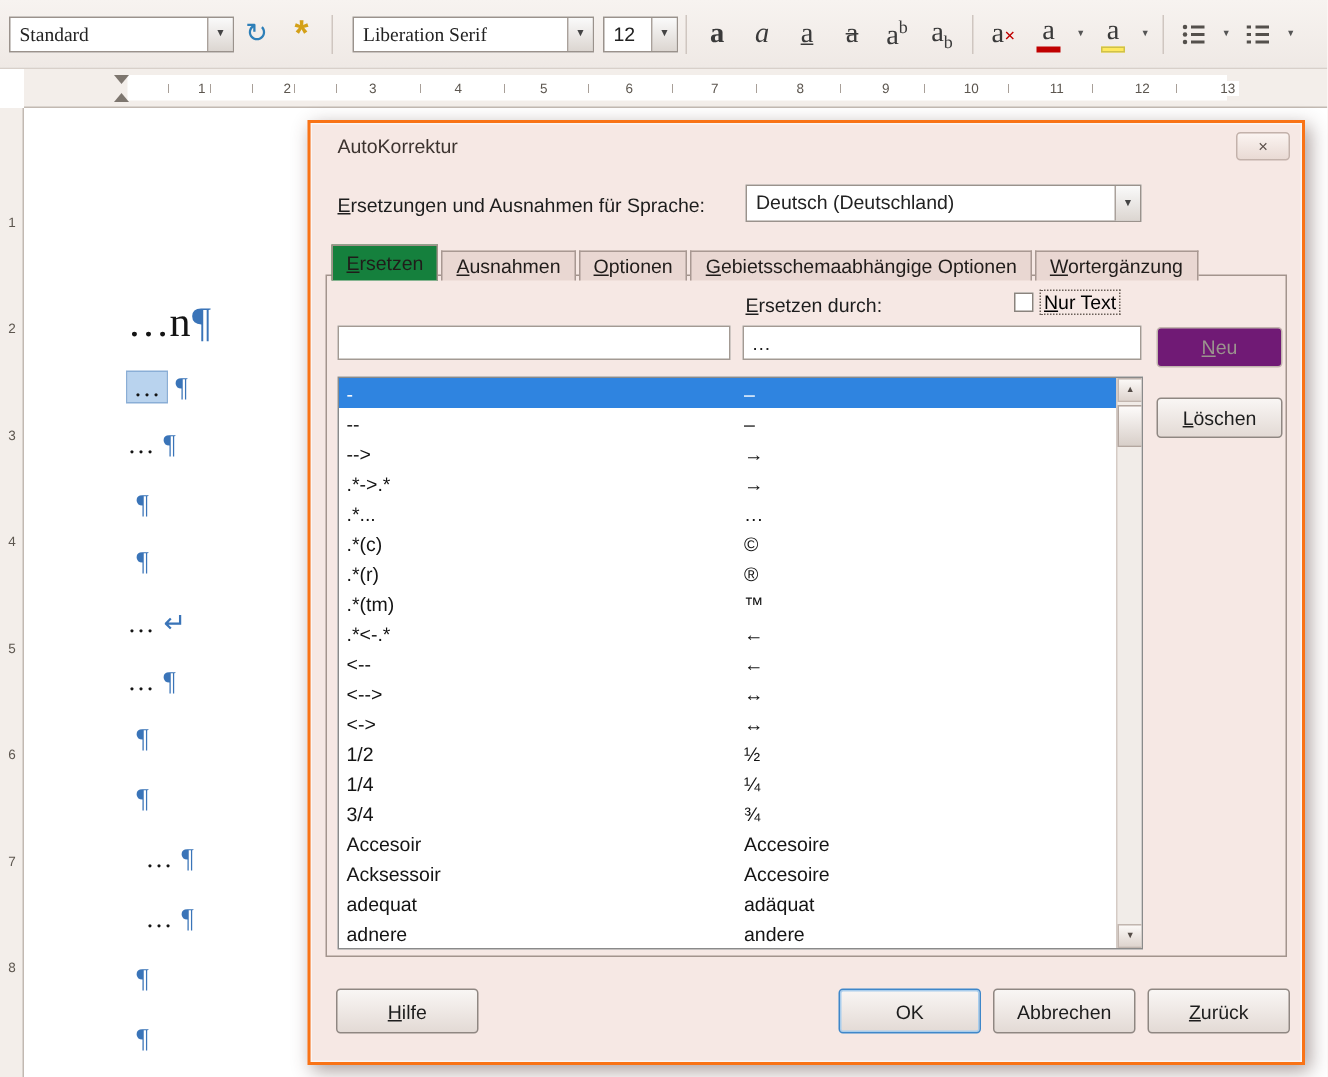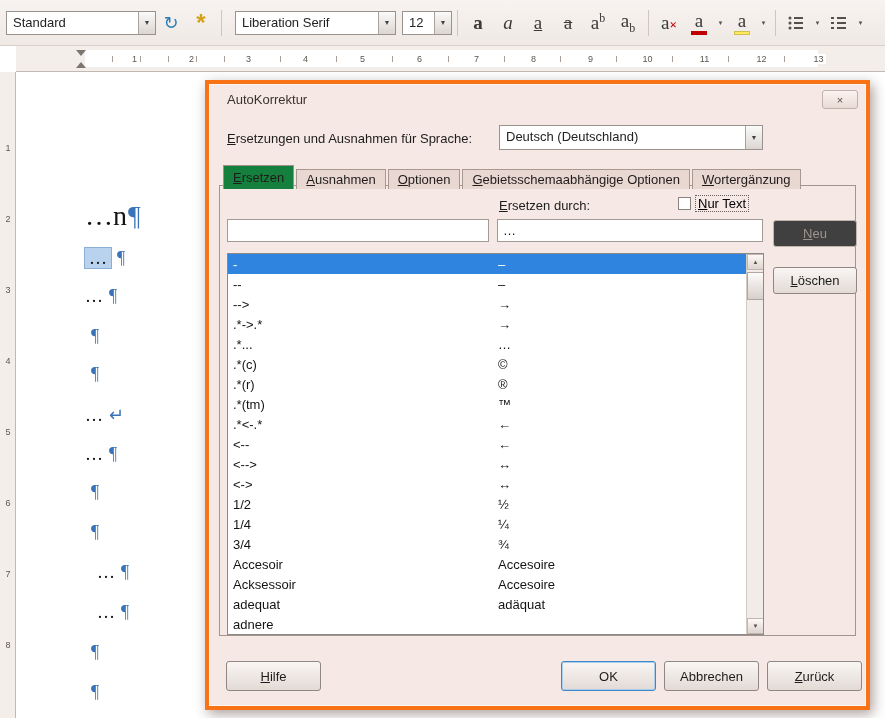--- a/index.html
+++ b/index.html
@@ -11,21 +11,21 @@
   .toolbar { position:absolute; left:0; top:0; right:0; height:46px;
     background:linear-gradient(#f7f3f0,#efe9e5); border-bottom:1px solid #d8d0ca;
     display:flex; align-items:center; padding-left:6px; }
   .combo { display:flex; align-items:stretch; height:24px; border:1px solid #9a928c; background:#fff; }
   .combo .cval { padding:3px 6px 0 6px; font-size:13px; color:#222; white-space:nowrap; overflow:hidden; }
   .combo .cbtn { width:17px; border-left:1px solid #aaa19b; background:linear-gradient(#fafafa,#dcd6d1);
     display:flex; align-items:center; justify-content:center; font-size:7px; color:#444; }
   .style-combo { width:150px; }
   .font-combo  { width:161px; margin-left:8px; }
   .size-combo  { width:50px;  margin-left:6px; }
-  .style-combo .cval, .font-combo .cval { flex:1; }
+  .style-combo .cval, .font-combo .cval { flex:1;font-family:Liberation Serif, serif; }
   .size-combo .cval { flex:1; }
   .tbtn { width:30px; height:30px; border:none; background:transparent; display:flex;
     align-items:center; justify-content:center; cursor:default; }
   .sep { width:1px; height:26px; background:#cfc6c0; margin:0 5px; }
   .glyph { font-family:"Liberation Serif", serif; font-size:19px; color:#3a3a3a; line-height:1; }
   .g-bold { font-weight:bold; }
   .g-italic { font-style:italic; }
   .g-under { text-decoration:underline; }
   .g-strike { text-decoration:line-through; }
   .g-swirl { font-size:18px; color:#2e7fb8; font-family:"DejaVu Sans",sans-serif; }
@@ -68,21 +68,21 @@
   .docline { position:absolute; left:69px; height:32px; font-family:"Liberation Serif", serif;
     font-size:18px; color:#141414; white-space:pre; }
   .docline .dmark { color:#3a74b8; margin-left:6px; }
   .docline.big { font-size:28px; }
   .docline.big .dmark { margin-left:1px; }
   .docline.ind { left:81px; }
   .selbox { background:#b9d3ee; outline:1px solid #8aaed6; padding:0 4px; }
 
   
   .dialog { position:absolute; left:205px; top:80px; width:665px; height:630px;
-    background:#f6e8e4; border:4px solid #f97316;
+    background:#f6e8e4; border:2px solid #f97316;
     box-shadow:0 0 0 1px rgba(255,255,255,.55) inset, 3px 4px 12px rgba(70,45,40,.45); }
   .dlg-titlebar { position:absolute; left:0; top:0; right:0; height:26px; }
   .dlg-title { position:absolute; left:18px; top:8px; font-size:13px; color:#3c332f; }
   .dlg-close { position:absolute; right:8px; top:6px; width:36px; height:19px;
     border:1px solid #c3b2ab; border-radius:3px;
     background:linear-gradient(#fbf4f1,#e9dad4); display:flex; align-items:center; justify-content:center;
     font-size:11px; color:#5a4f4a; cursor:default; }
   .lang-label { position:absolute; left:18px; top:47px; font-size:13px; color:#1d1d1d; }
   .lang-combo { position:absolute; left:290px; top:41px; width:264px; height:25px; }
   .lang-combo .cval { flex:1; }
@@ -104,21 +104,21 @@
   .nurtext .txt { font-size:13px; outline:1px dotted #6b6059; padding:0 2px; }
   .tinput { position:absolute; height:23px; border:1px solid #a39a93; background:#fff;
     font-family:"Liberation Sans",sans-serif; font-size:13px; padding:0 5px; color:#1d1d1d; }
   .in-kuerzel { left:7px; top:33px; width:262px; }
   .in-replace { left:277px; top:33px; width:266px; }
 
   .btn { border:1px solid #8f8782; border-radius:3px; font-size:13px; color:#1d1d1d;
     background:linear-gradient(#f9f6f4,#e3dad5); display:flex; align-items:center; justify-content:center;
     cursor:default; font-family:"Liberation Sans",sans-serif; }
   .btn.default { border-color:#3f87c9; box-shadow:0 0 0 1px #a9cdec inset; }
-  .btn.disabled { background:#404040; border-color:#c2b5ae; color:#9b948e; }
+  .btn.disabled { background:#701a75; border-color:#c2b5ae; color:#9b948e; }
   .btn-neu { position:absolute; left:553px; top:34px; width:84px; height:27px; }
   .btn-loeschen { position:absolute; left:553px; top:81px; width:84px; height:27px; }
 
   .listbox { position:absolute; left:7px; top:67px; width:537px; height:382px;
     border:1px solid #8a8a8a; background:#fff; overflow:hidden; }
   .rows { position:absolute; left:0; top:0; right:17px; bottom:0; }
   .lrow { height:20px; display:flex; align-items:center; font-size:13px; color:#141414; }
   .lrow .lk { width:270px; padding-left:5px; white-space:pre; overflow:hidden; }
   .lrow .lv { flex:1; white-space:pre; }
   .lrow.selected { background:#2f84e0; color:#fff; }
@@ -385,20 +385,21 @@
             <div class="lrow">
             <span class="lk">Acksessoir</span>
             <span class="lv">Accesoire</span>
           </div>
             <div class="lrow">
             <span class="lk">adequat</span>
             <span class="lv">adäquat</span>
           </div>
             <div class="lrow">
             <span class="lk">adnere</span>
+            <span class="lv">andere</span>
           </div>
           </div>
         <div class="sbar">
           <div class="sbtn up">
               <span>▲</span>
             </div>
           <div class="sthumb"></div>
           <div class="sbtn down">
               <span>▼</span>
             </div>

